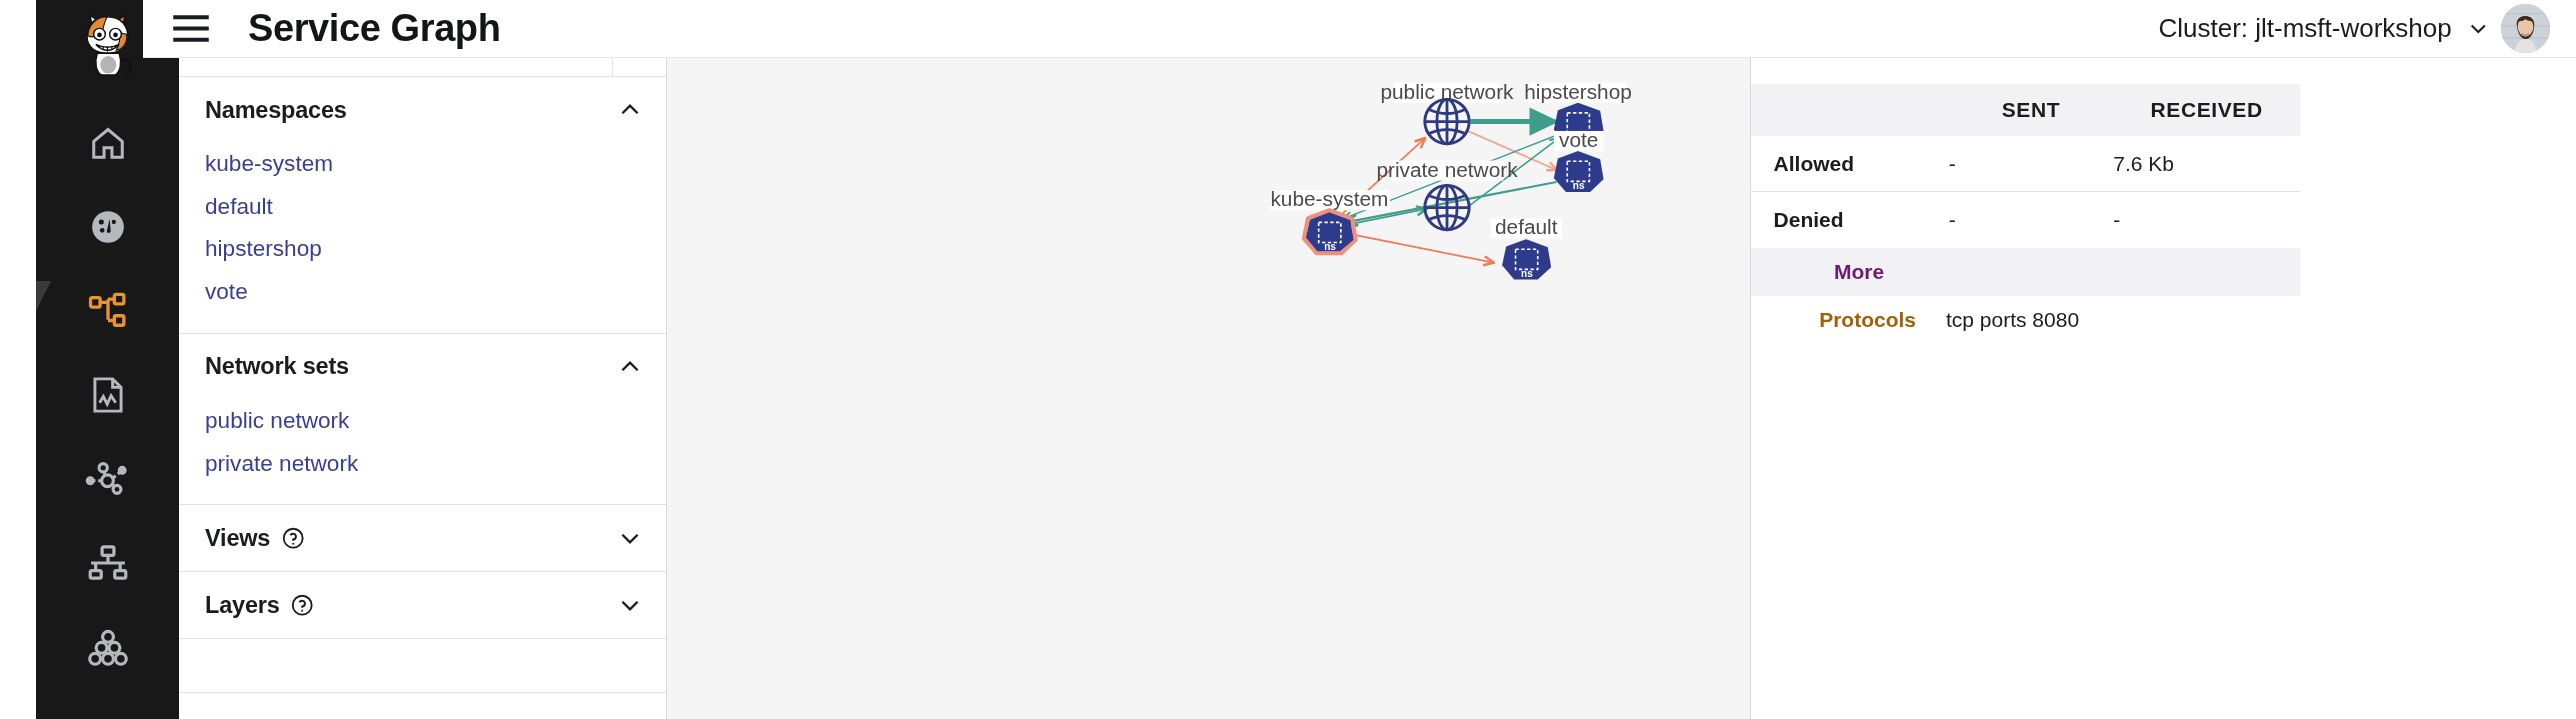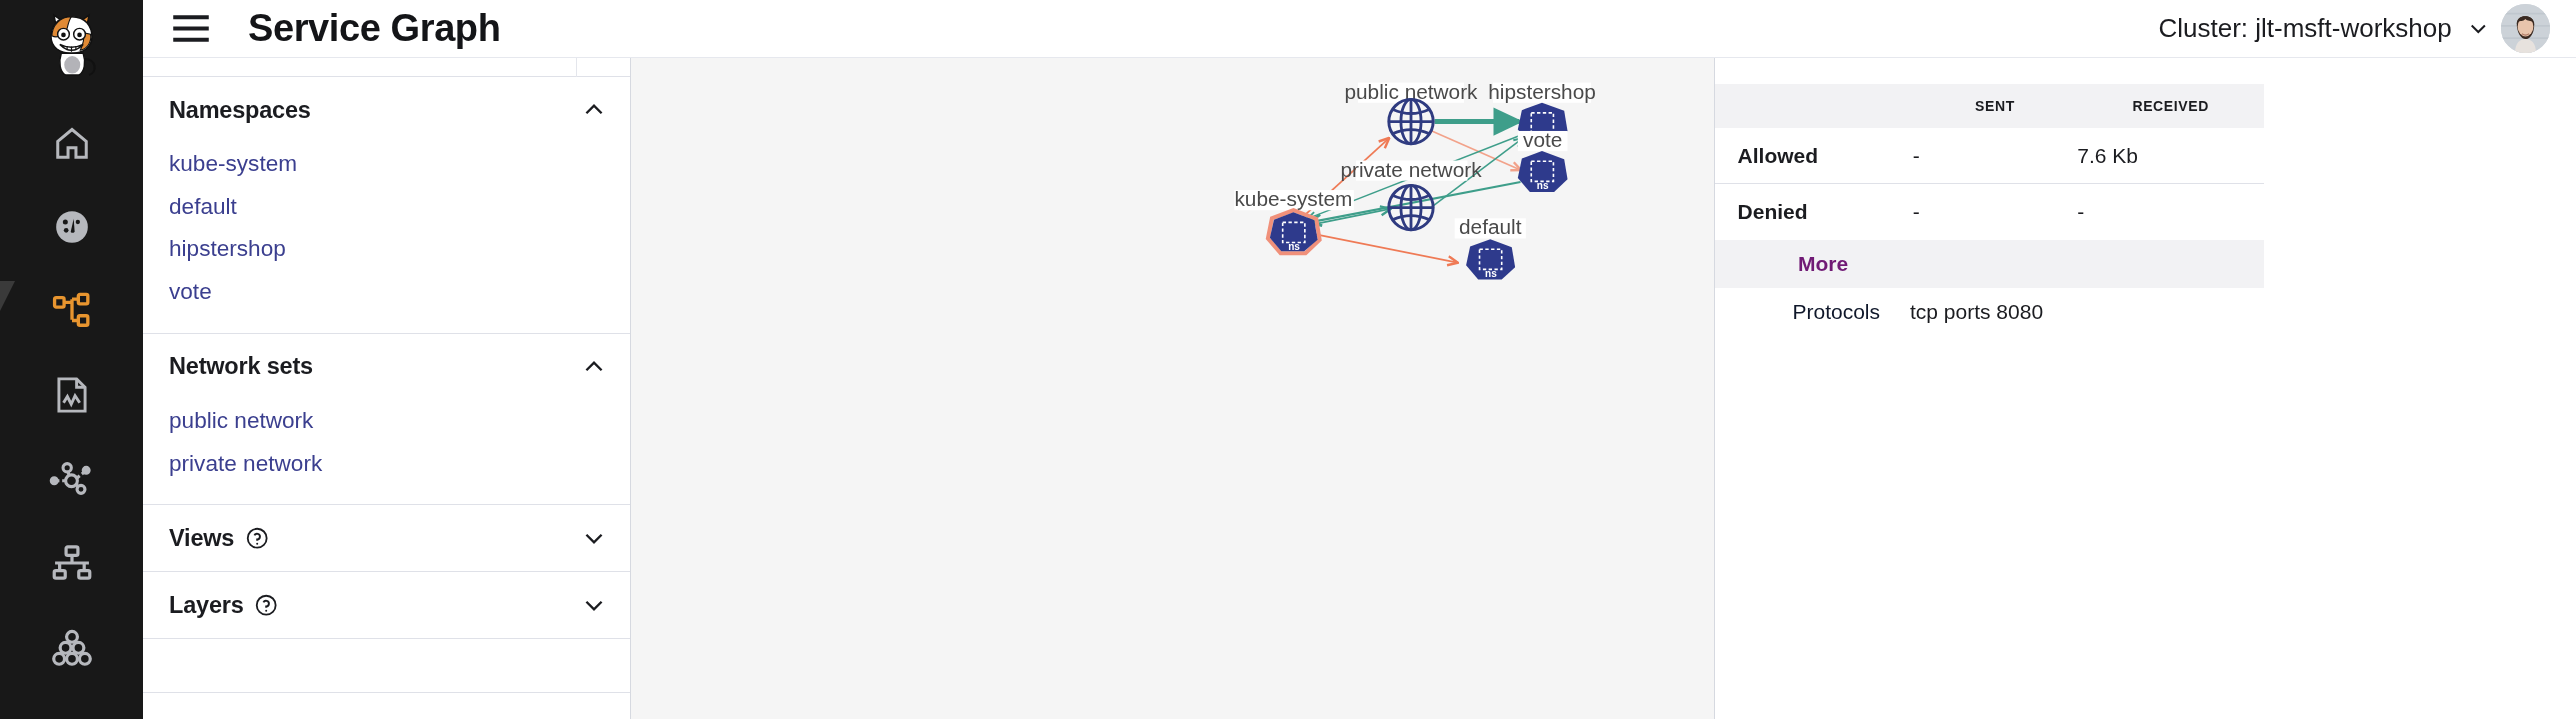--- a/index.html
+++ b/index.html
@@ -2,21 +2,21 @@
 <html style="font-size:14px"><head>
 <meta charset="utf-8">
 <style>
   * { box-sizing: border-box; margin: 0; padding: 0; }
   html, body {
     width: 2576px; height: 719px;
     font-family: "Liberation Sans", sans-serif;
     background: #ffffff;
     overflow: hidden;
   }
-  .app { display: flex; width: 2264px; height: 719px; }
+  .app { display: flex; width: 2264px; height: 719px; margin-left: 36px; }
 
   
   .rail {
     width: 143px; flex: 0 0 143px;
     background: #181818;
     display: flex; flex-direction: column; align-items: center;
     padding-top: 5.2px;
     position: relative;
   }
   .rail-logo { width: 77px; height: 73px; margin-bottom: 22.6px; display:block; }
@@ -108,38 +108,38 @@
   .details-title {
     font-size: 27px; color: #1b1c20; white-space: nowrap;
     display: flex; align-items: center;
   }
   .title-src { color: #1b1c20; }
   .title-arrow { color: #36927f; margin: 0 2.6px; font-weight: bold; letter-spacing:-3.5px; }
   .title-dst { color: #1b1c20; margin-left: 7.8px; }
 
   table.stats { width: 100%; border-collapse: collapse; }
   table.stats th {
-    background: #f2f2f4; font-size: 14px; letter-spacing: 0.6px;
+    background: #f2f2f4; font-size: 21px; letter-spacing: 0.6px;
     color: #1b1c20; padding: 14px 0; font-weight: bold;
   }
   table.stats th.blank { width: 36%; }
   table.stats th.sent { width: 30%; }
   table.stats td { font-size: 21px; color: #1b1c20; padding: 15.7px 0; }
   table.stats td.rowlabel { font-weight: bold; padding-left: 22.6px; width: 36%; }
   table.stats td.v1 { width: 30%; }
   table.stats tr.sep td { border-top: 1.7px solid #dfe1e8; }
 
   .more-bar {
     background: #f2f2f4; font-size: 21px; font-weight: bold;
     color: #701a75; padding: 12.2px 0 12.2px 83px;
   }
   .kv { display: flex; padding: 12.2px 0 0 0; }
   .kv-key {
     width: 165px; flex: 0 0 165px; text-align: right;
-    font-size: 21px; font-weight: normal; color: #0f172a; padding-right: 0;
+    font-size: 21px; font-weight: bold; color: #a16207; padding-right: 0;
   }
   .kv-val { padding-left: 30px; font-size: 21px; color: #1b1c20; }
   .insight-item { font-size: 21px; color: #1b1c20; padding: 9.6px 0; cursor: pointer; }
 </style>
 </head>
 <body>
 
 <div class="app">
 
   <div class="rail">

